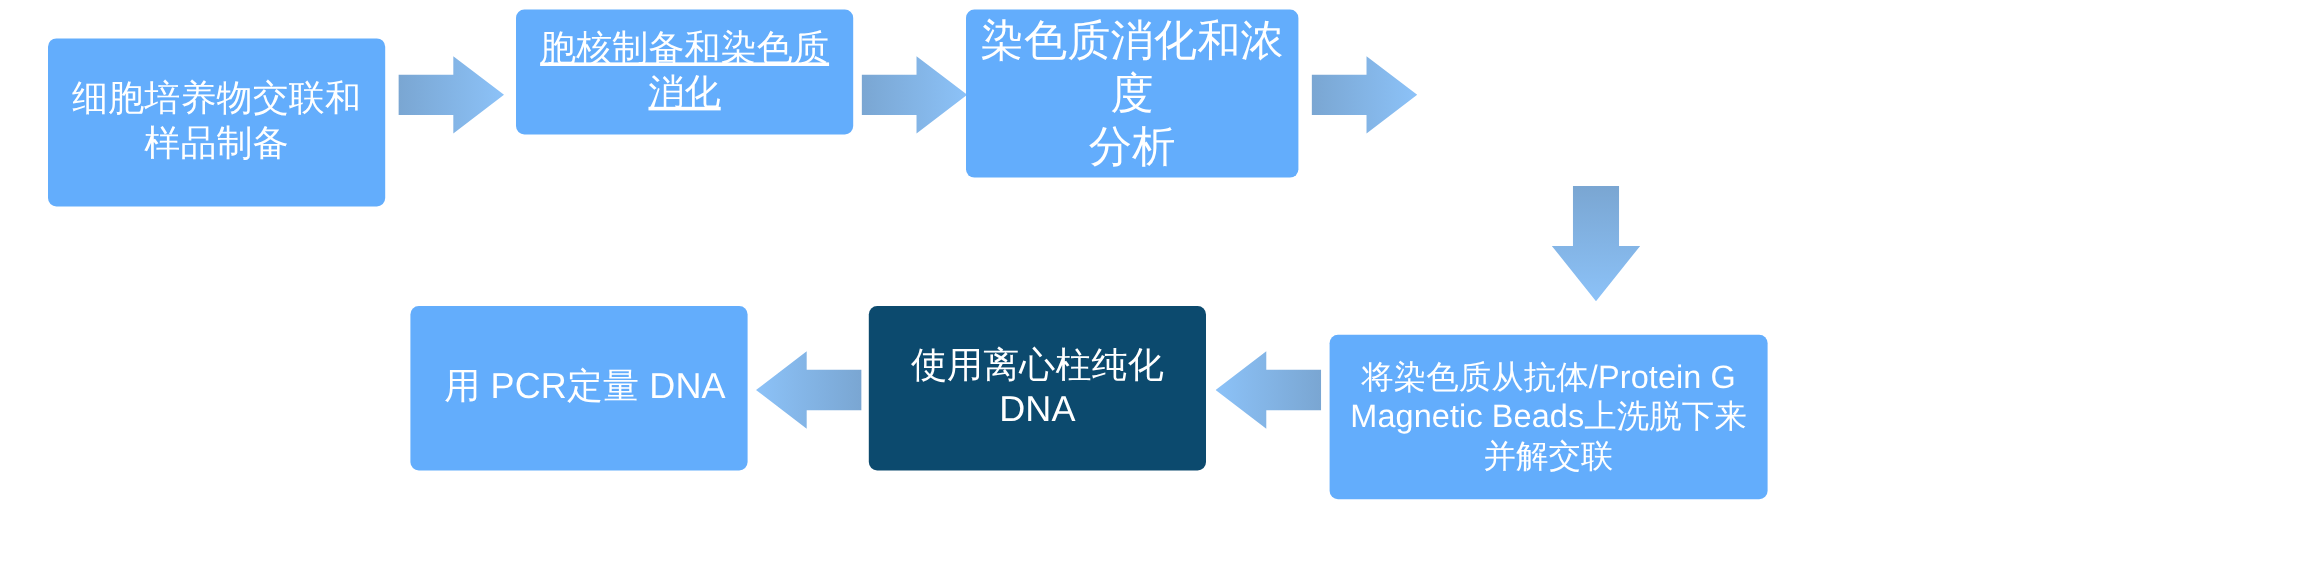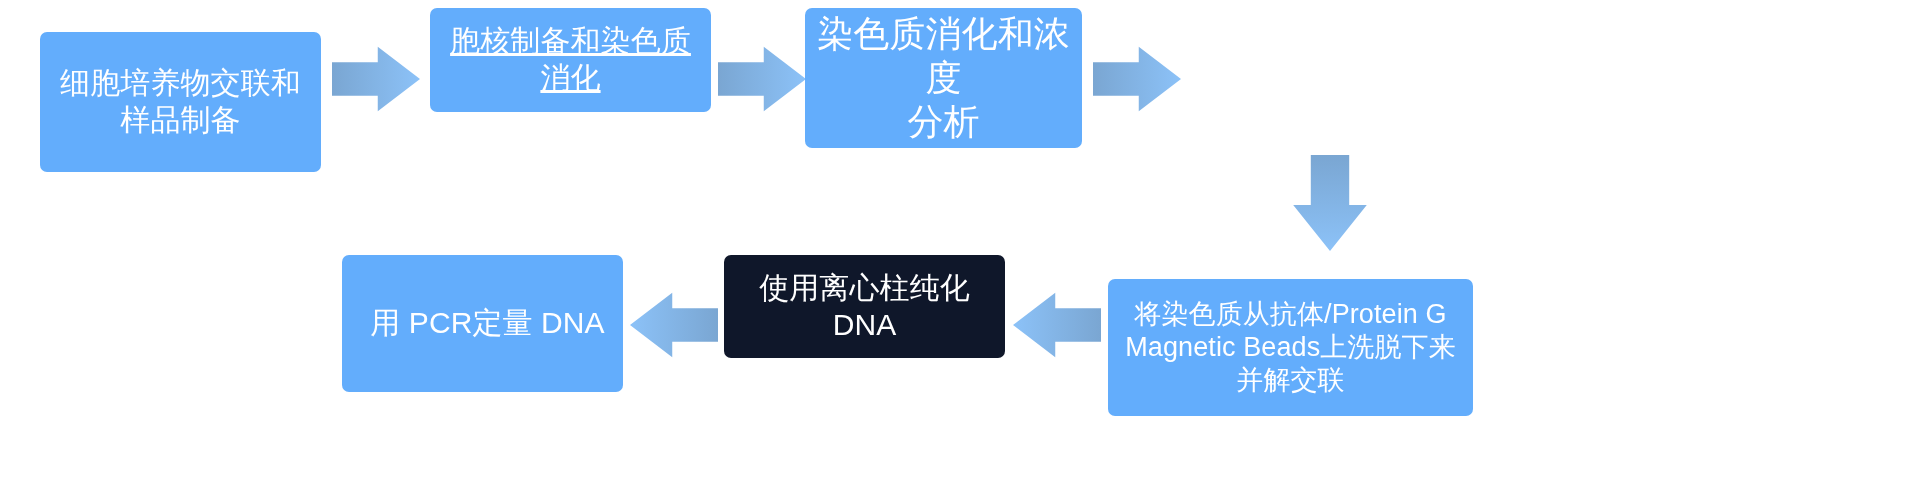--- a/index.html
+++ b/index.html
@@ -115,16 +115,16 @@
     </div>
     <div class="node" style="left: 40px; top: 8px; width: 281px; height: 140px; font-size: 30px; background: rgb(99, 173, 252); color: rgb(255, 255, 255); margin-top: 24px;"><span>细胞培养物交联和
 样品制备</span></div>
     <div class="node" style="left: 430px; top: 8px; width: 281px; height: 104px; font-size: 30px; background: rgb(99, 173, 252); color: rgb(255, 255, 255); text-decoration: underline;"><span>胞核制备和染色质
 消化</span></div>
     <div class="node" style="left: 805px; top: 8px; width: 277px; height: 140px; font-size: 36px; background: rgb(99, 173, 252); color: rgb(255, 255, 255);"><span>染色质消化和浓度
 分析</span></div>
     <div class="node" style="left: 1108px; top: 255px; width: 365px; height: 137px; font-size: 27px; background: rgb(99, 173, 252); color: rgb(255, 255, 255); margin-top: 24px;"><span>将染色质从抗体/Protein G
 Magnetic Beads上洗脱下来
 并解交联</span></div>
-    <div class="node" style="left: 724px; top: 255px; width: 281px; height: 103px; font-size: 30px; background: #0f172a; color: rgb(255, 255, 255);"><span>使用离心柱纯化
+    <div class="node" style="left: 724px; top: 255px; width: 281px; height: 137px; font-size: 30px; background: #0c4a6e; color: rgb(255, 255, 255);"><span>使用离心柱纯化
 DNA</span></div>
     <div class="node" style="left: 342px; top: 255px; width: 281px; height: 137px; font-size: 30px; background: rgb(99, 173, 252); color: rgb(255, 255, 255); padding-left: 20px;"><span>用 PCR定量 DNA</span></div>
   </div>
 
 </body></html>

